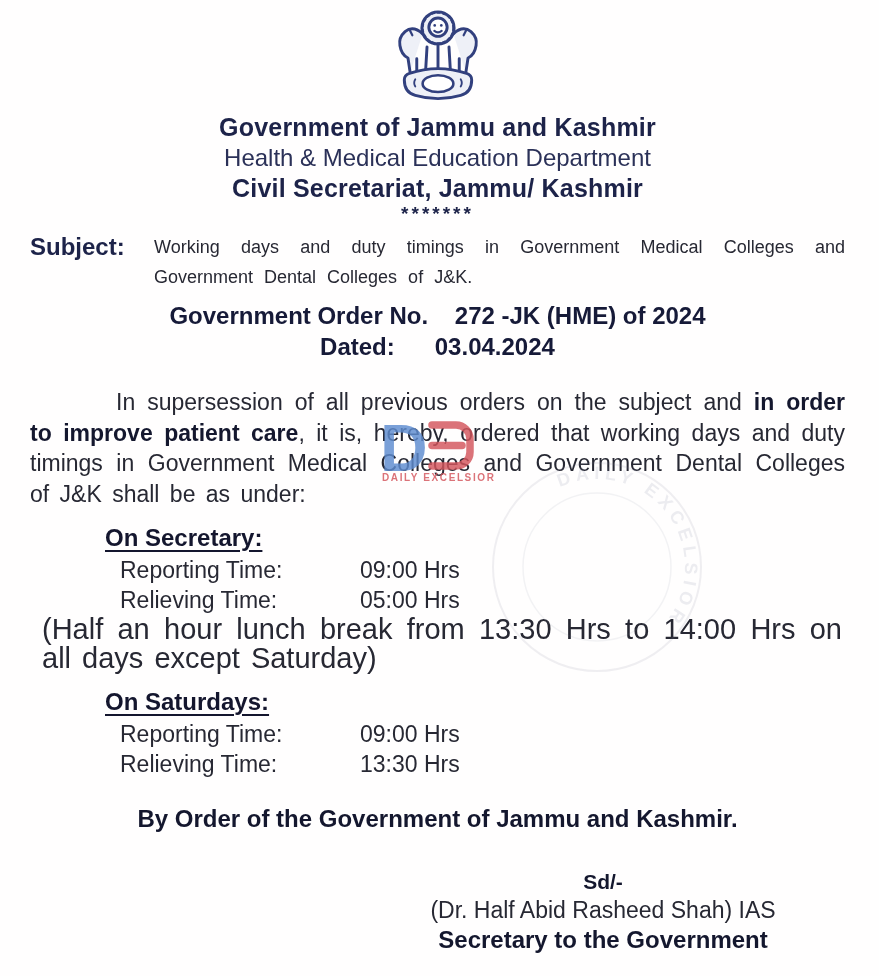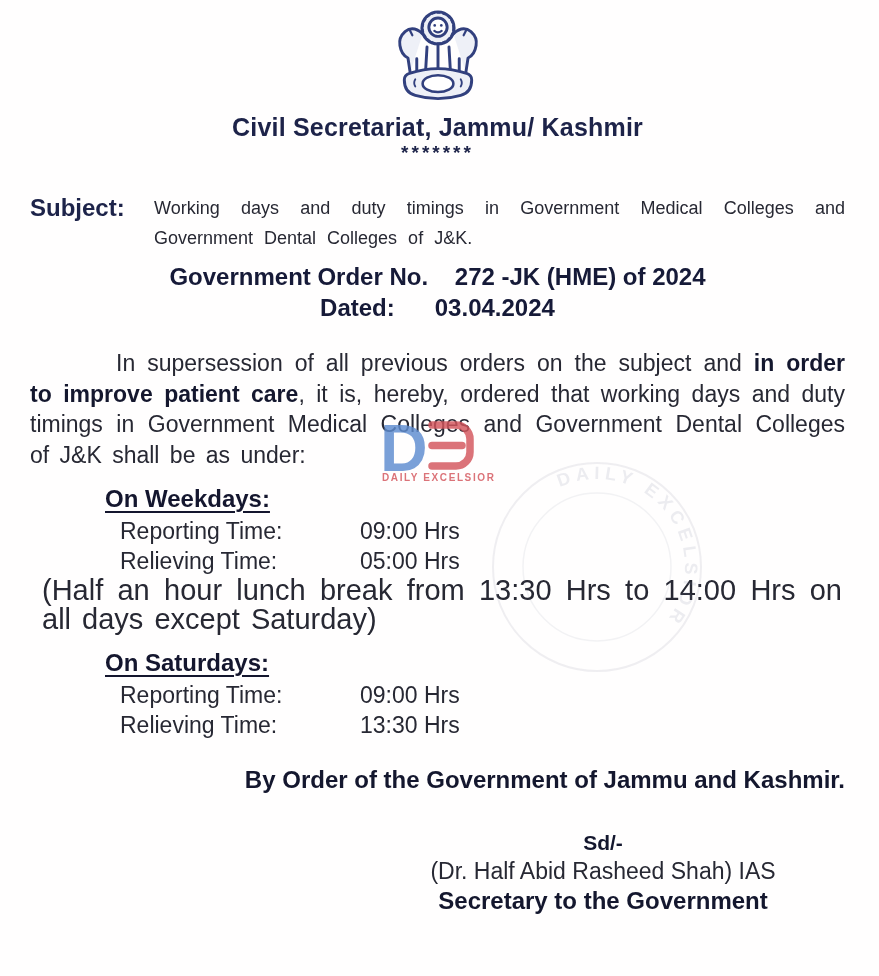--- a/index.html
+++ b/index.html
@@ -23,21 +23,21 @@
     color:var(--navy,#1d2349);letter-spacing:.2px;
   }
   .hline2{
     text-align:center;font-size:24px;line-height:30px;color:#2b3158;
   }
   .stars{
     text-align:center;font-weight:bold;font-size:19px;line-height:20px;
     color:var(--navy,#1d2349);letter-spacing:3px;
   }
   
-  .subject-row{display:flex;margin-top:30px;}
+  .subject-row{display:flex;margin-top:8px;}
   .subject-label{
     flex:0 0 124px;font-weight:bold;font-size:24px;line-height:30px;
     color:var(--navy,#1d2349);
   }
   .subject-text{
     flex:1;font-size:18px;line-height:30px;text-align:justify;
     word-spacing:6px;color:var(--ink,#272833);
   }
   
   .order-no,.order-date{
@@ -59,21 +59,21 @@
     text-underline-offset:4px;
   }
   .time-row{display:flex;margin-left:90px;font-size:23px;line-height:30px;gap:28px;}
   .tlabel{flex:0 0 212px;}
   .note{
     margin-left:12px;width:800px;font-size:29px;line-height:29px;
     text-align:justify;word-spacing:3px;color:var(--ink,#272833);
   }
   
   .by-order{
-    margin-top:24px;text-align:right;font-weight:bold;font-size:24px;
+    margin-top:24px;text-align:center;font-weight:bold;font-size:24px;
     line-height:31px;color:#14172e;
   }
   .signature{
     margin:34px 42px 0 auto;width:400px;text-align:center;
   }
   .sig-sd{font-weight:bold;font-size:21px;line-height:28px;color:#14172e;}
   .sig-name{font-size:23px;line-height:29px;color:var(--ink,#272833);}
   .sig-title{font-weight:bold;font-size:24px;line-height:29px;color:#14172e;}
   
   .watermark{
@@ -127,35 +127,37 @@
 
         <path d="M50 56 l-2 34 M65 54 v36 M80 56 l2 34" stroke-width="4"></path>
         <path d="M36 72 l0 18 M94 72 l0 -0 m0 0 l0 18" stroke-width="4"></path>
 
         <path d="M26 92 q39 -13 78 0 q7 2 7 9 q0 17 -15 21 q-31 9 -62 0 q-15 -4 -15 -21 q0 -7 7 -9 Z" fill="#eef0f7"></path>
         <ellipse cx="65" cy="106" rx="21" ry="11.5" fill="#ffffff" stroke-width="3.5"></ellipse>
         <path d="M34 100 q-3 5 0 10 M96 100 q3 5 0 10" stroke-width="2.5"></path>
       </g>
     </svg>
   </div>
+  <div class="hline1">Government of Jammu and Kashmir</div>
+  <div class="hline2">Health &amp; Medical Education Department</div>
   <div class="hline3">Civil Secretariat, Jammu/ Kashmir</div>
   <div class="stars">*******</div>
 
   <div class="subject-row">
     <span class="subject-label">Subject:</span>
     <span class="subject-text">Working days and duty timings in Government Medical Colleges and Government Dental Colleges of J&amp;K.</span>
   </div>
 
   <div class="order-no">Government Order No.    272 -JK (HME) of 2024</div>
   <div class="order-date">Dated:      03.04.2024</div>
 
   <p class="para"><span>In supersession of all previous orders on the subject and </span><b>in order to improve patient care</b><span>, it is, hereby, ordered that working days and duty timings in Government Medical Colleges and Government Dental Colleges of J&amp;K shall be as under:</span></p>
 
   <div>
-    <div class="sec-head">On Weekdays:</div>
+    <div class="sec-head">On Secretary:</div>
     <div class="time-row">
       <span class="tlabel">Reporting Time:</span>
       <span class="tval">09:00 Hrs</span>
     </div>
     <div class="time-row">
       <span class="tlabel">Relieving Time:</span>
       <span class="tval">05:00 Hrs</span>
     </div>
     <div class="note">(Half an hour lunch break from 13:30 Hrs to 14:00 Hrs on all days except Saturday)</div>
   </div>

